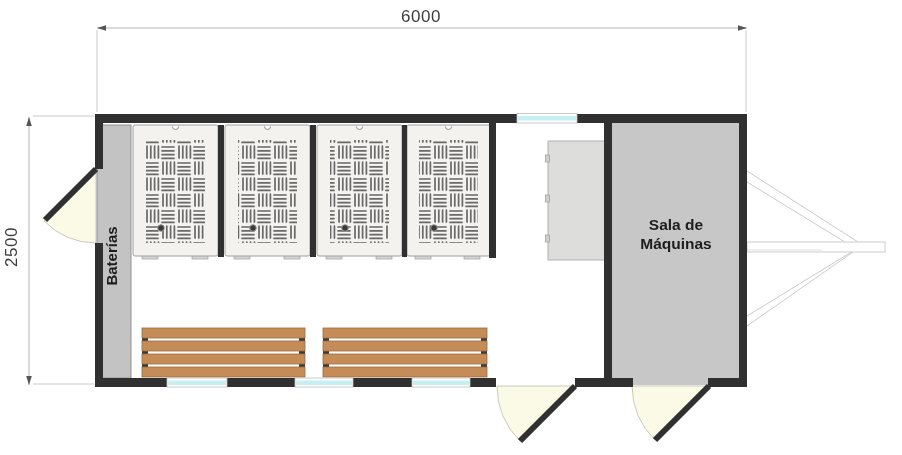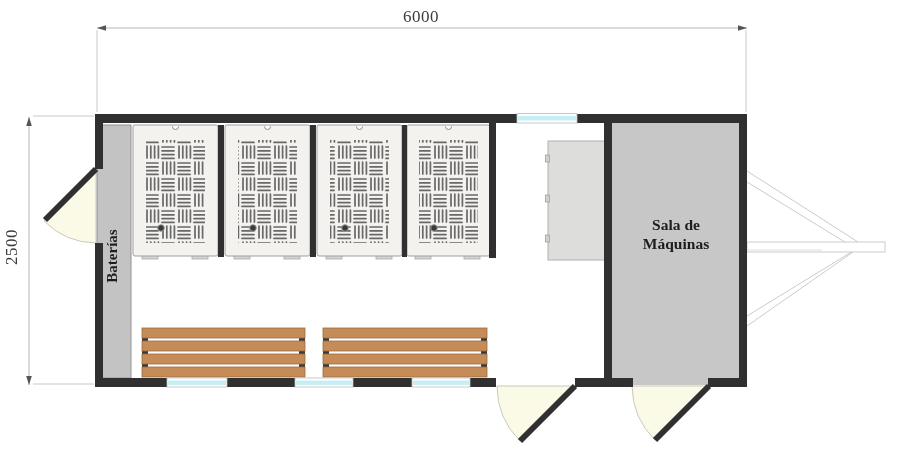--- a/index.html
+++ b/index.html
@@ -12,21 +12,21 @@
     --bench-edge:#9c6b40;
     --window-cyan:#c6eff4;
     --door-swing:#fbfae6;
     --dim:#b5b5b5;
     --dim-arrow:#555;
     --txt:#3c3c3c;
     --cabinet:#dddddc;
   }
   html,body{margin:0;padding:0;background:#ffffff;}
   .stage{position:relative;width:902px;height:455px;background:#fff;overflow:hidden;
-         font-family:Liberation Serif, serif;}
+         font-family:Liberation Sans, sans-serif;}
   svg{position:absolute;left:0;top:0;}
   text{fill:var(--txt);}
   .dim-text{font-size:17px;letter-spacing:0.5px;}
   .room-label{font-size:15.5px;font-weight:bold;fill:#1d1d1d;}
   .battery-label{font-size:15px;font-weight:bold;fill:#1d1d1d;}
 </style>
 </head>
 <body>
 
 <div class="stage">

